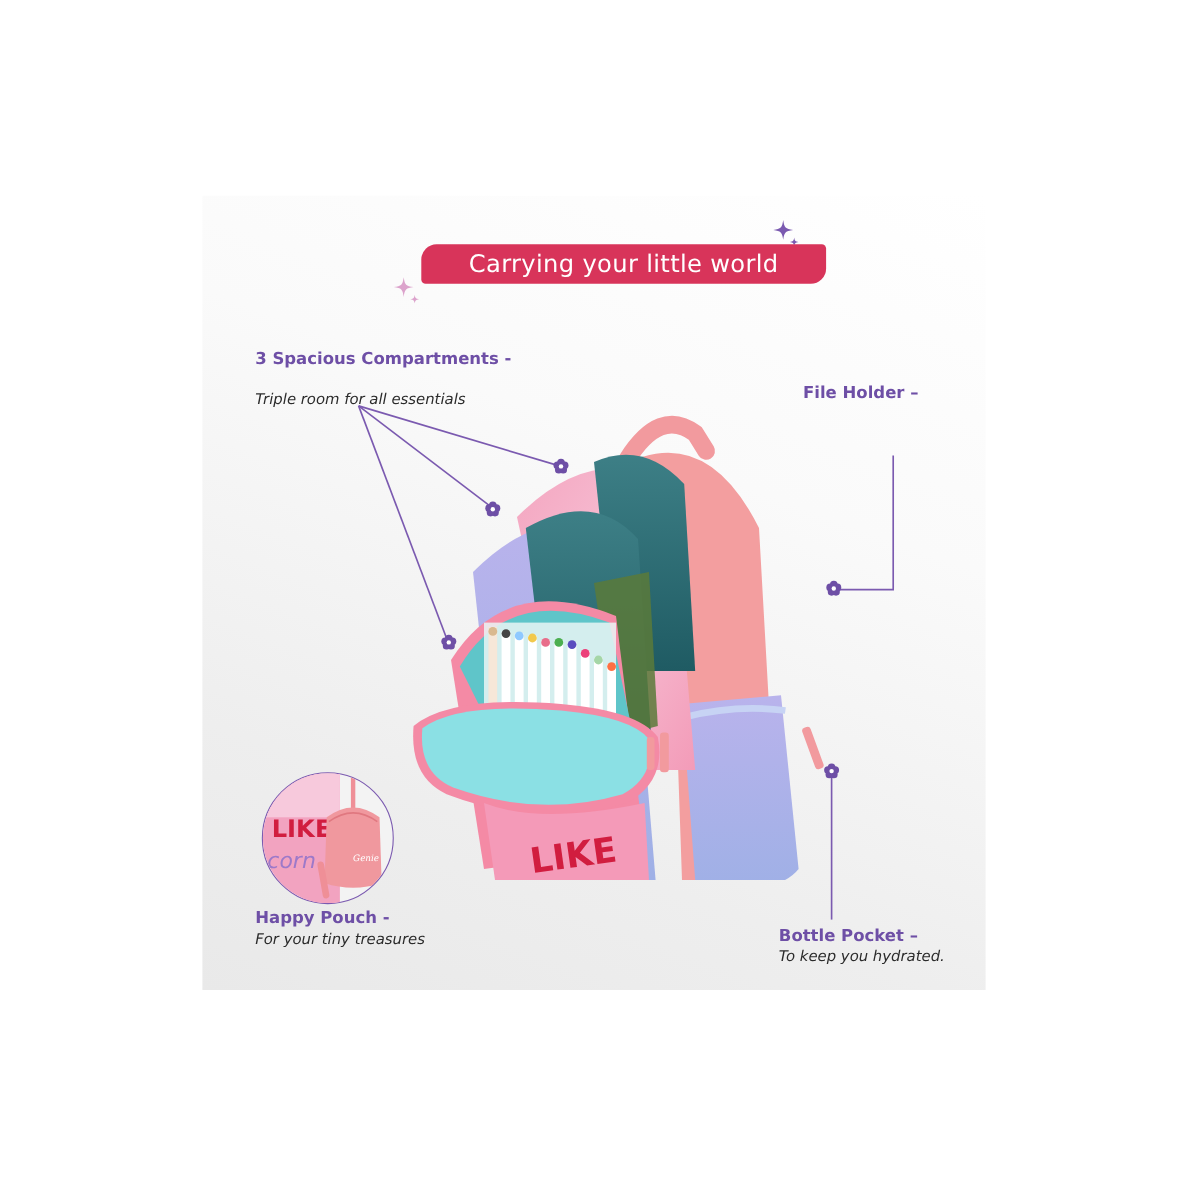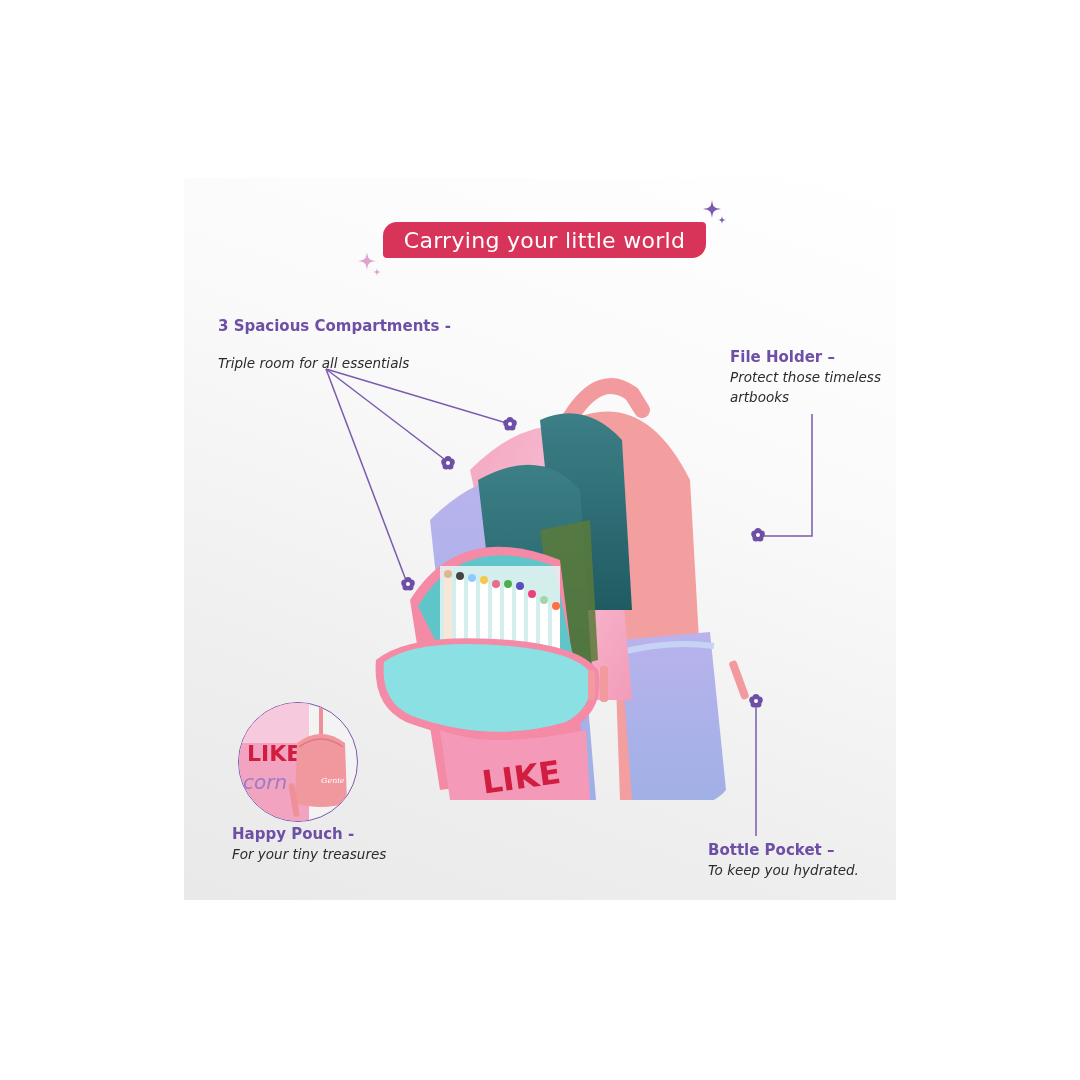--- a/index.html
+++ b/index.html
@@ -1,19 +1,19 @@
 <!DOCTYPE html>
 <html><head>
 <meta charset="utf-8">
 <style>
   html, body { margin:0; padding:0; }
   body { width:1080px; height:1080px; background:#ffffff; position:relative; overflow:hidden; font-family:"Liberation Sans", sans-serif; }
   .panel { position:absolute; left:184px; top:178px; width:712px; height:722px;
     background: linear-gradient(200deg, #ffffff 0%, #fafafa 35%, #eeeeee 75%, #e9e9e9 100%); }
-  .banner { position:absolute; left:383px; top:222px; width:323px; height:36px; background:#d8345a;
+  .banner { position:absolute; left:383px; top:222px; width:368px; height:36px; background:#d8345a;
     border-radius:14px 4px 14px 4px; display:flex; align-items:center; justify-content:center;
     color:#fff; font-family:"DejaVu Sans", sans-serif; font-size:22px; letter-spacing:0.3px; }
   .sparkle { position:absolute; }
   .label { position:absolute; }
   .label .title { color:#6e4fa6; font-weight:bold; font-size:15px; font-family:"DejaVu Sans", sans-serif; white-space:nowrap; }
   .label .desc { color:#2b2b2b; font-style:italic; font-size:13.5px; font-family:"DejaVu Sans", sans-serif; margin-top:4px; line-height:20px; }
   svg.lines { position:absolute; left:0; top:0; }
   .pouch-circle { position:absolute; left:238px; top:702px; width:118px; height:118px; border-radius:50%;
     border:1.5px solid #7b5ab0; overflow:hidden; background:#f3f3f3; }
   .bag { position:absolute; left:370px; top:370px; }
@@ -79,27 +79,26 @@
         <circle r="3.5" cx="0" cy="-3.5"></circle>
         <circle r="3.5" cx="3.3" cy="-1"></circle>
         <circle r="3.5" cx="2" cy="3"></circle>
         <circle r="3.5" cx="-2" cy="3"></circle>
         <circle r="3.5" cx="-3.3" cy="-1"></circle>
         <circle r="2" fill="#fff"></circle>
       </g>
   </g>
 </svg>
 
-<div class="label" style="left:218px;top:317px;">
+<div class="label" style="left:232px;top:317px;">
   <div class="title">3 Spacious Compartments -</div>
   <div class="desc" style="margin-top:18px">Triple room for all essentials</div>
 </div>
 <div class="label" style="left:730px;top:348px;width:160px;">
   <div class="title">File Holder –</div>
-  <div class="desc" style="margin-top:1px">Protect those timeless artbooks</div>
 </div>
 <div class="label" style="left:232px;top:825px;">
   <div class="title">Happy Pouch -</div>
   <div class="desc" style="margin-top:1px">For your tiny treasures</div>
 </div>
 <div class="label" style="left:708px;top:841px;">
   <div class="title">Bottle Pocket –</div>
   <div class="desc" style="margin-top:1px">To keep you hydrated.</div>
 </div>
 

